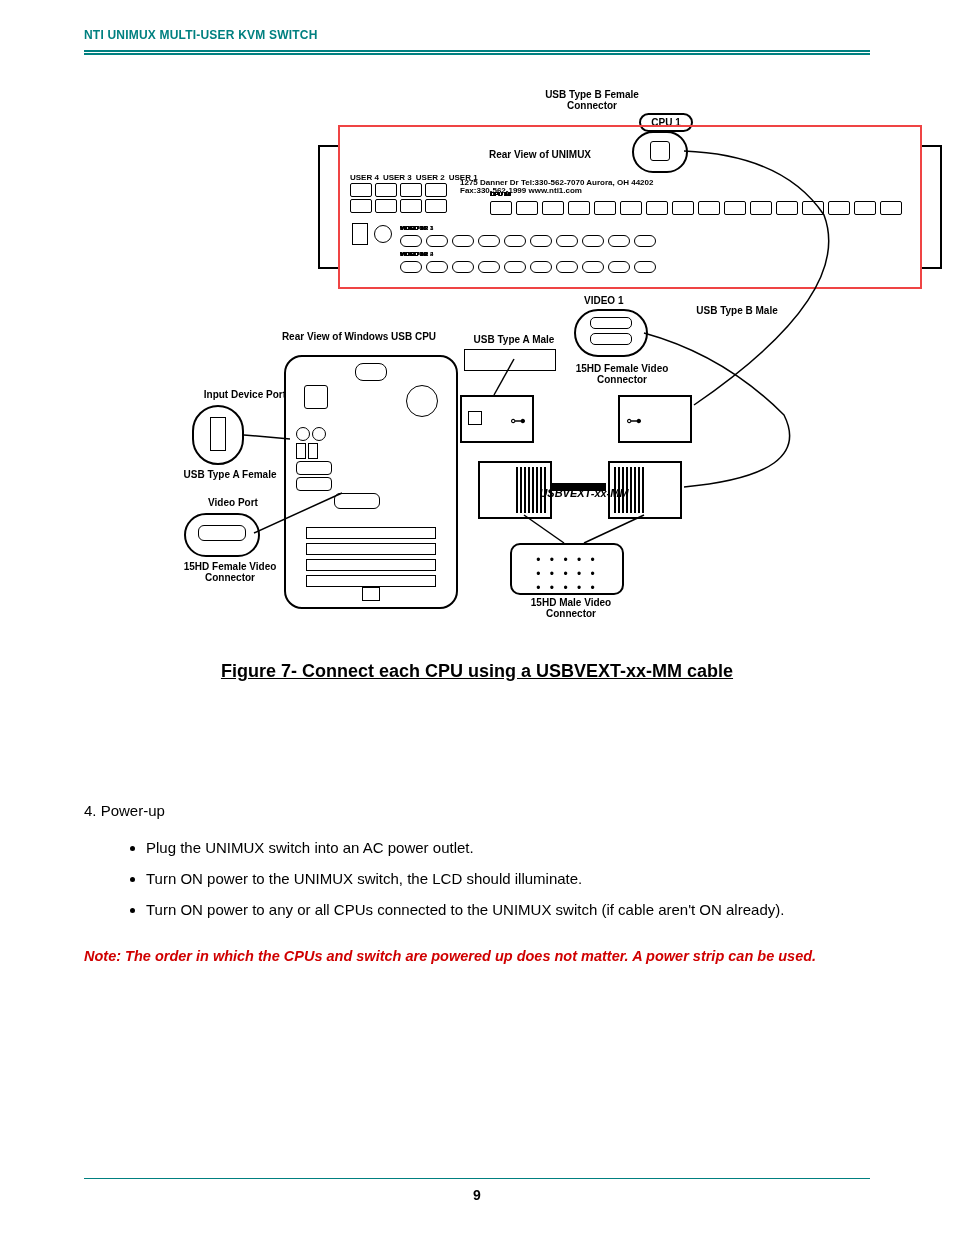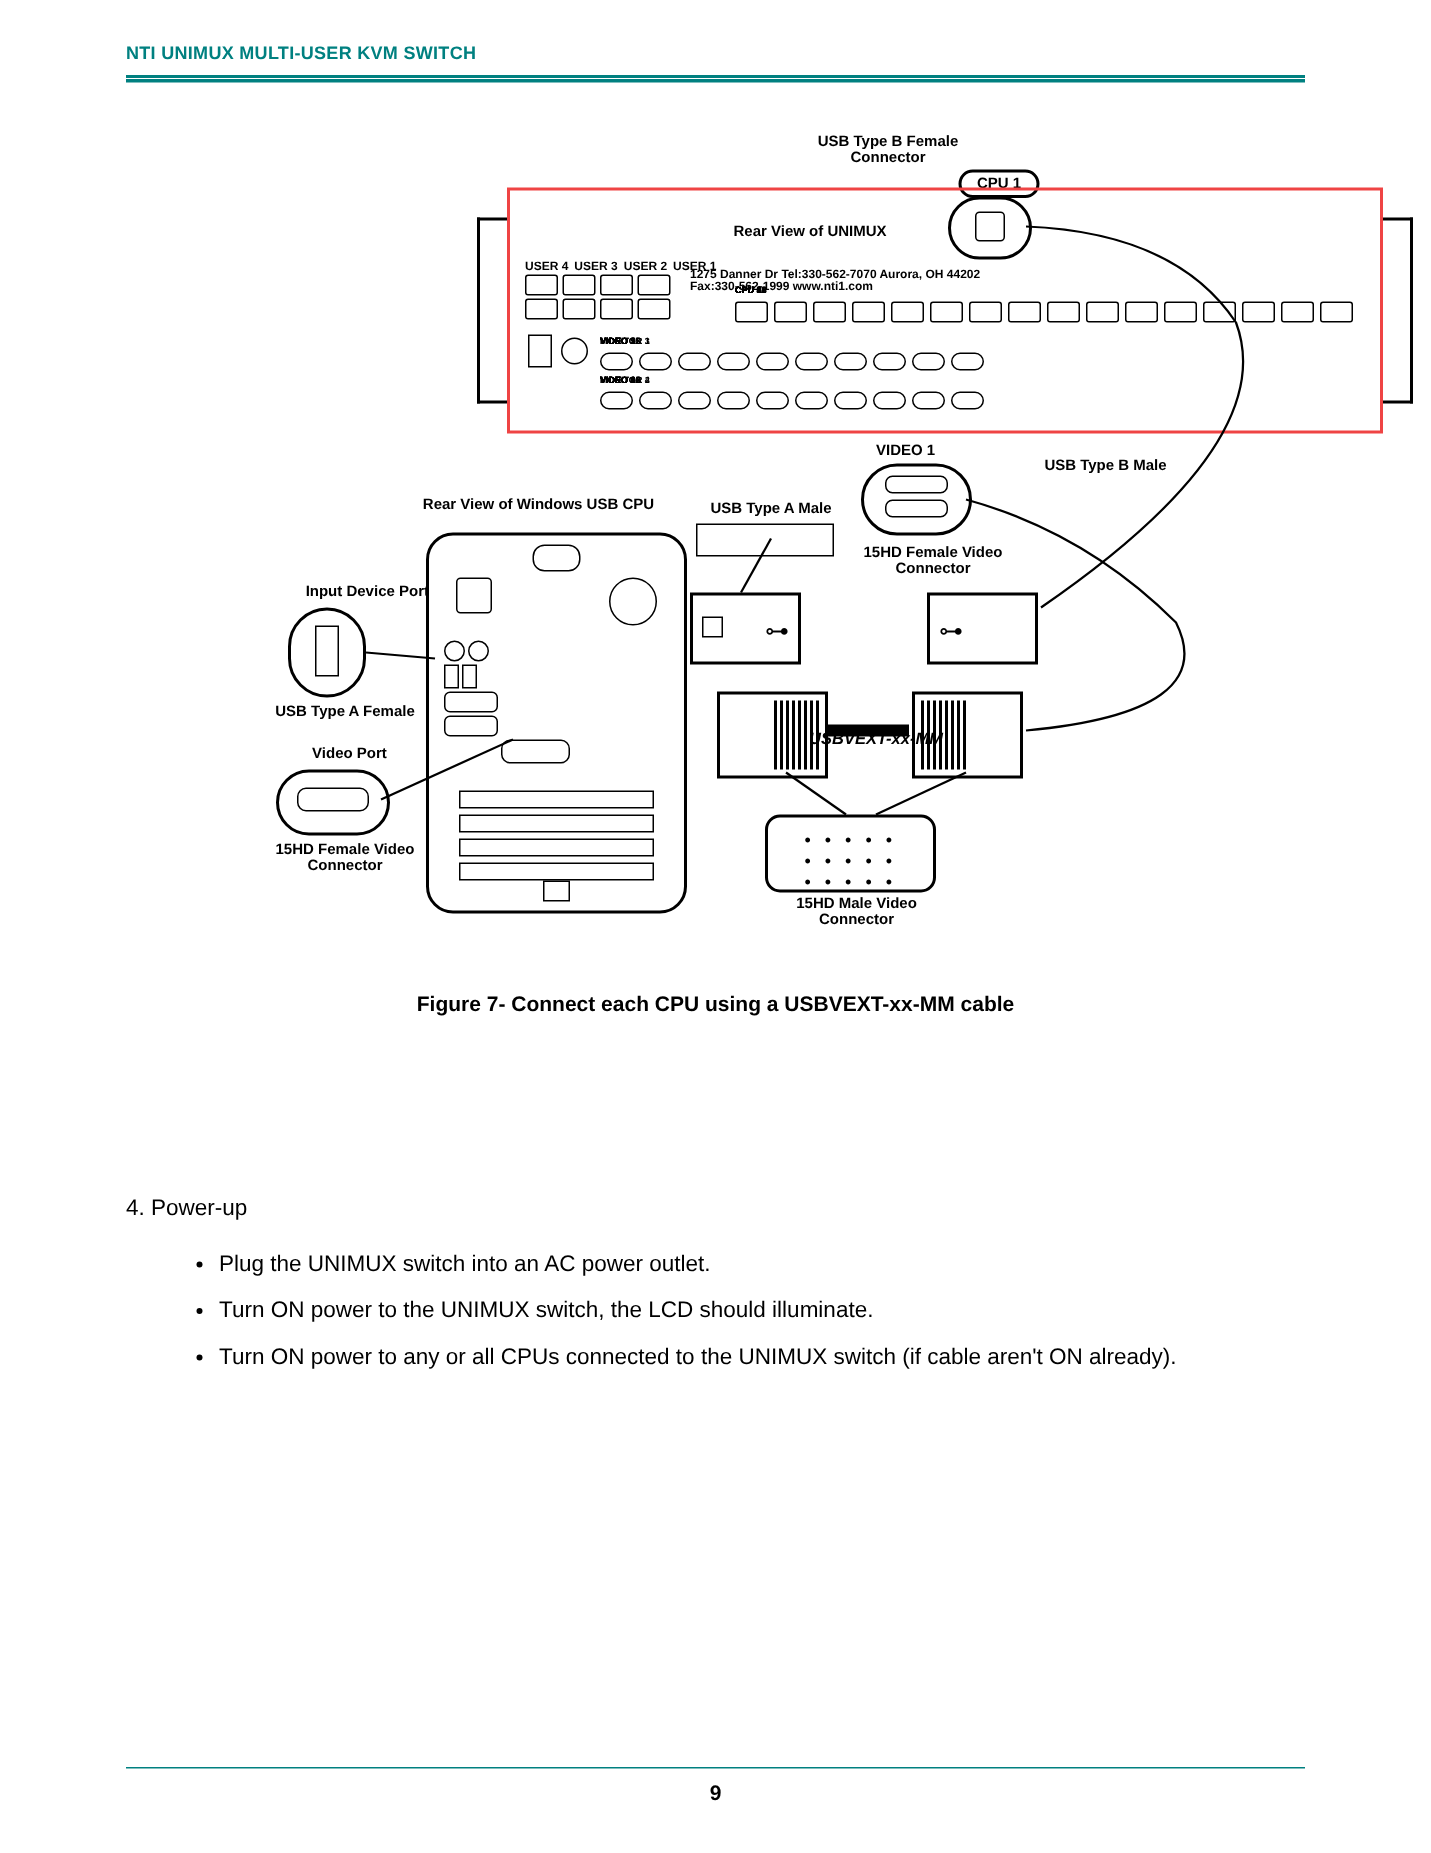--- a/index.html
+++ b/index.html
@@ -46,22 +46,23 @@
     font-size: 14px;
   }
   .figure-area {
     position: relative;
     margin-top: 40px;
     height: 560px;
   }
   .fig-caption {
     text-align: center;
     font-weight: bold;
-    font-size: 14px;
+    font-size: 18px;
     margin-top: 6px;
+    text-decoration: underline;
   }
   
   .unimux {
     position: absolute;
     left: 210px; top: 30px;
     width: 580px; height: 160px;
     border: 2px solid #ef4444;
     margin-left: 44px;
   }
   .unimux .ear {
@@ -369,16 +370,17 @@
     <span>4.</span>
     <span>Power-up</span>
   </p>
 
   <ul class="bullets">
     <li>Plug the UNIMUX switch into an AC power outlet.</li>
     <li>Turn ON power to the UNIMUX switch, the LCD should illuminate.</li>
     <li>Turn ON power to any or all CPUs connected to the UNIMUX switch (if cable aren't ON already).</li>
   </ul>
 
+  <p class="note">Note:  The order in which the CPUs and switch are powered up does not matter.  A power strip can be used.</p>
 
   <div class="footer-rule"></div>
   <div class="page-num">9</div>
 </div>
 
 </body></html>

